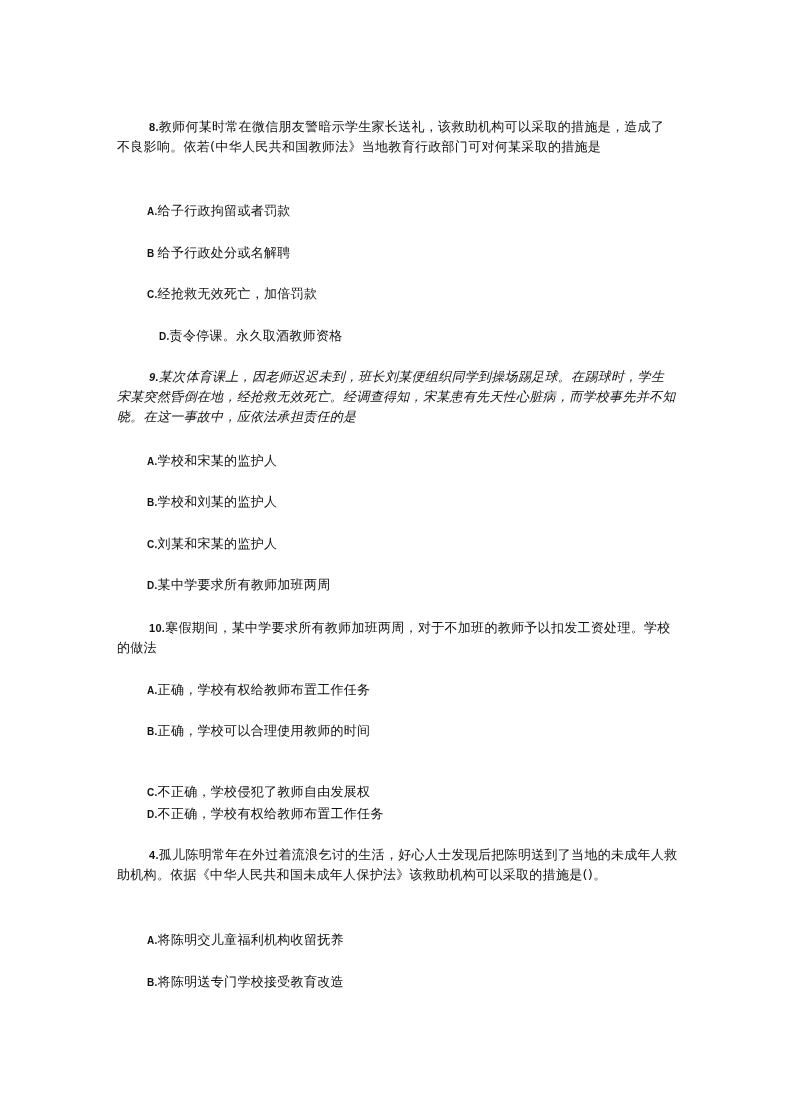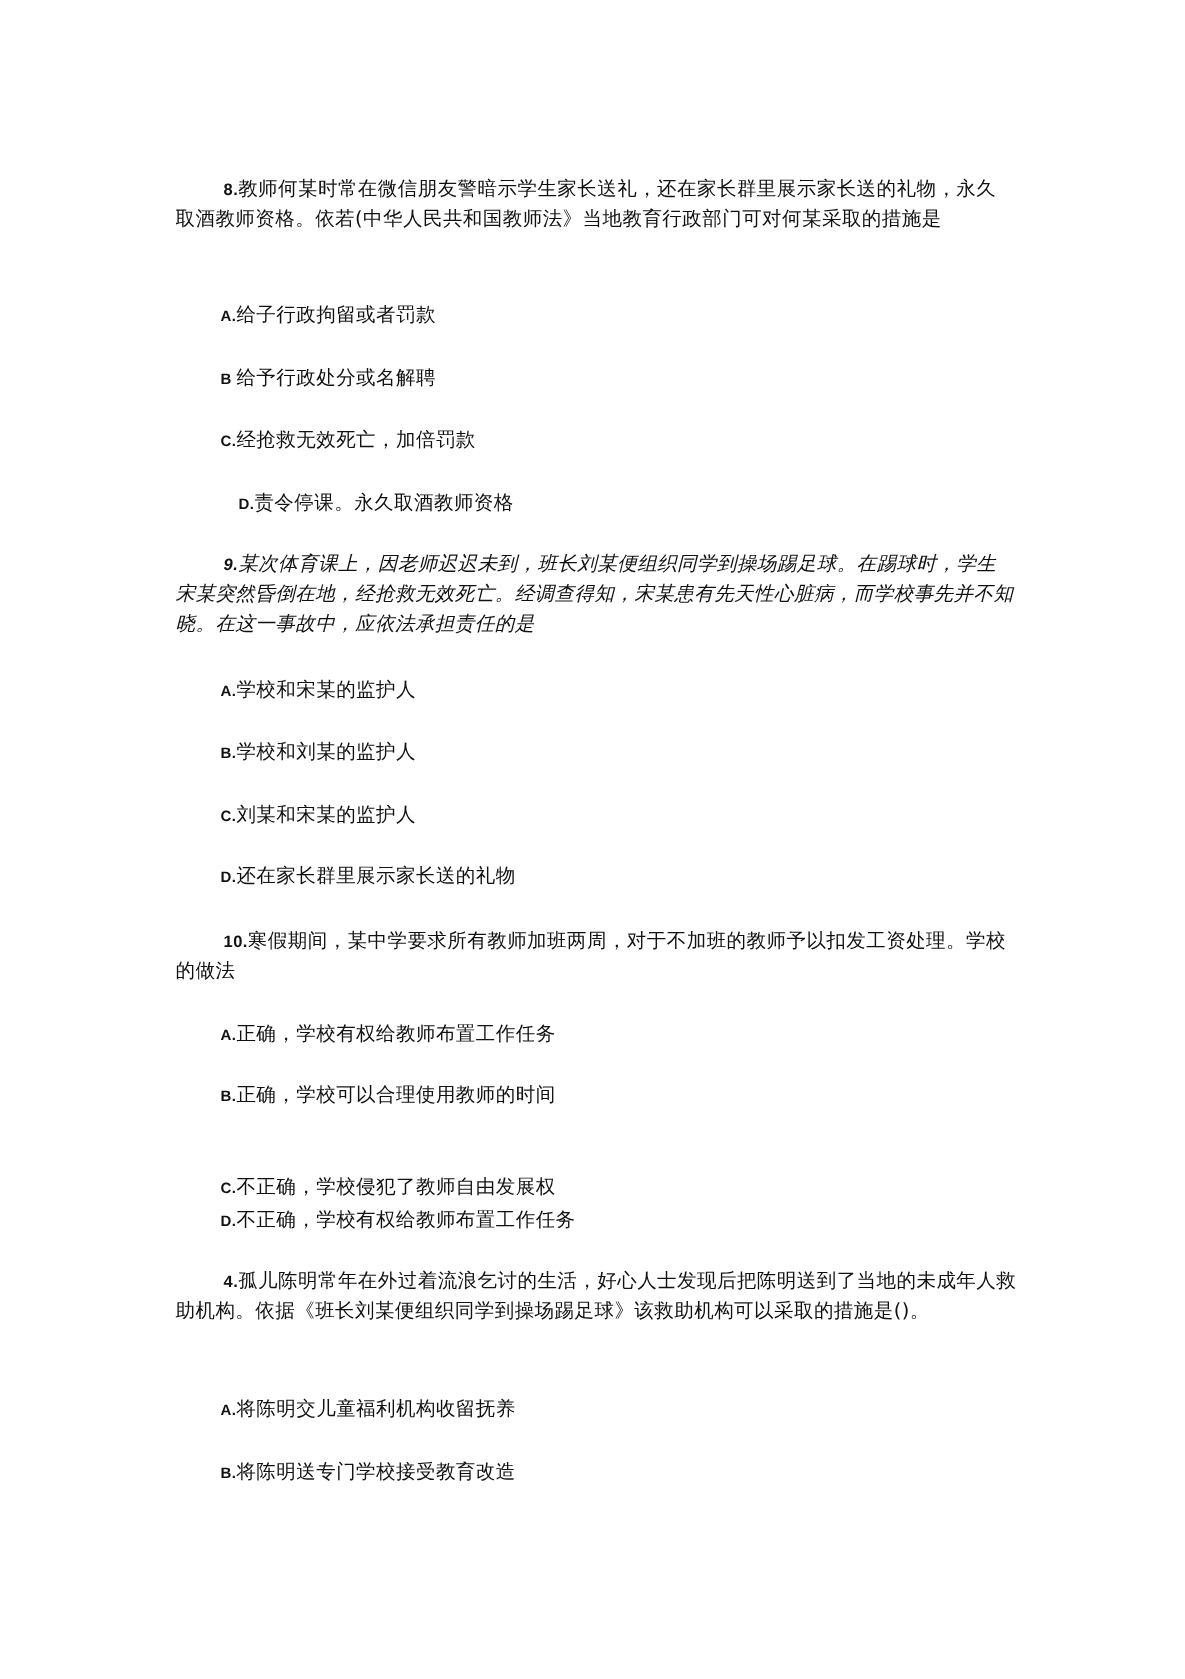--- a/index.html
+++ b/index.html
@@ -48,35 +48,35 @@
     font-size: 10px;
     font-weight: bold;
     font-family: "Liberation Sans", sans-serif;
   }
 </style>
 </head>
 <body>
 
 <div class="page">
 
-  <div class="stem" style="top:117px;"><span class="num">8.</span><span>教师何某时常在微信朋友警暗示学生家长送礼，还在家长群里展示家长送的礼物，永久取酒教师资格。依若(中华人民共和国教师法》当地教育行政部门可对何某采取的措施是</span></div>
+  <div class="stem" style="top:117px;"><span class="num">8.</span><span>教师何某时常在微信朋友警暗示学生家长送礼，该救助机构可以采取的措施是，造成了不良影响。依若(中华人民共和国教师法》当地教育行政部门可对何某采取的措施是</span></div>
   <div class="opt" style="top:201px;"><span class="lbl">A.</span><span>给子行政拘留或者罚款</span></div>
   <div class="opt" style="top:243px;"><span class="lbl">B </span><span>给予行政处分或名解聘</span></div>
   <div class="opt" style="top:284px;"><span class="lbl">C.</span><span>经抢救无效死亡，加倍罚款</span></div>
   <div class="opt" style="top:326px;margin-left:12px;"><span class="lbl">D.</span><span>责令停课。永久取酒教师资格</span></div>
 
   <div class="stem" style="top:367px;font-style:italic;"><span class="num">9.</span><span>某次体育课上，因老师迟迟未到，班长刘某便组织同学到操场踢足球。在踢球时，学生宋某突然昏倒在地，经抢救无效死亡。经调查得知，宋某患有先天性心脏病，而学校事先并不知晓。在这一事故中，应依法承担责任的是</span></div>
   <div class="opt" style="top:451px;"><span class="lbl">A.</span><span>学校和宋某的监护人</span></div>
   <div class="opt" style="top:492px;"><span class="lbl">B.</span><span>学校和刘某的监护人</span></div>
   <div class="opt" style="top:534px;"><span class="lbl">C.</span><span>刘某和宋某的监护人</span></div>
-  <div class="opt" style="top:575px;"><span class="lbl">D.</span><span>还在家长群里展示家长送的礼物</span></div>
+  <div class="opt" style="top:575px;"><span class="lbl">D.</span><span>某中学要求所有教师加班两周</span></div>
 
   <div class="stem" style="top:618px;"><span class="num">10.</span><span>寒假期间，某中学要求所有教师加班两周，对于不加班的教师予以扣发工资处理。学校的做法</span></div>
   <div class="opt" style="top:680px;"><span class="lbl">A.</span><span>正确，学校有权给教师布置工作任务</span></div>
   <div class="opt" style="top:721px;"><span class="lbl">B.</span><span>正确，学校可以合理使用教师的时间</span></div>
   <div class="opt" style="top:782px;"><span class="lbl">C.</span><span>不正确，学校侵犯了教师自由发展权</span></div>
   <div class="opt" style="top:804px;"><span class="lbl">D.</span><span>不正确，学校有权给教师布置工作任务</span></div>
 
-  <div class="stem" style="top:845px; width:570px;"><span class="num">4.</span><span>孤儿陈明常年在外过着流浪乞讨的生活，好心人士发现后把陈明送到了当地的未成年人救助机构。依据《班长刘某便组织同学到操场踢足球》该救助机构可以采取的措施是()。</span></div>
+  <div class="stem" style="top:845px; width:570px;"><span class="num">4.</span><span>孤儿陈明常年在外过着流浪乞讨的生活，好心人士发现后把陈明送到了当地的未成年人救助机构。依据《中华人民共和国未成年人保护法》该救助机构可以采取的措施是()。</span></div>
   <div class="opt" style="top:930px;"><span class="lbl">A.</span><span>将陈明交儿童福利机构收留抚养</span></div>
   <div class="opt" style="top:972px;"><span class="lbl">B.</span><span>将陈明送专门学校接受教育改造</span></div>
 
 </div>
 
 </body></html>

